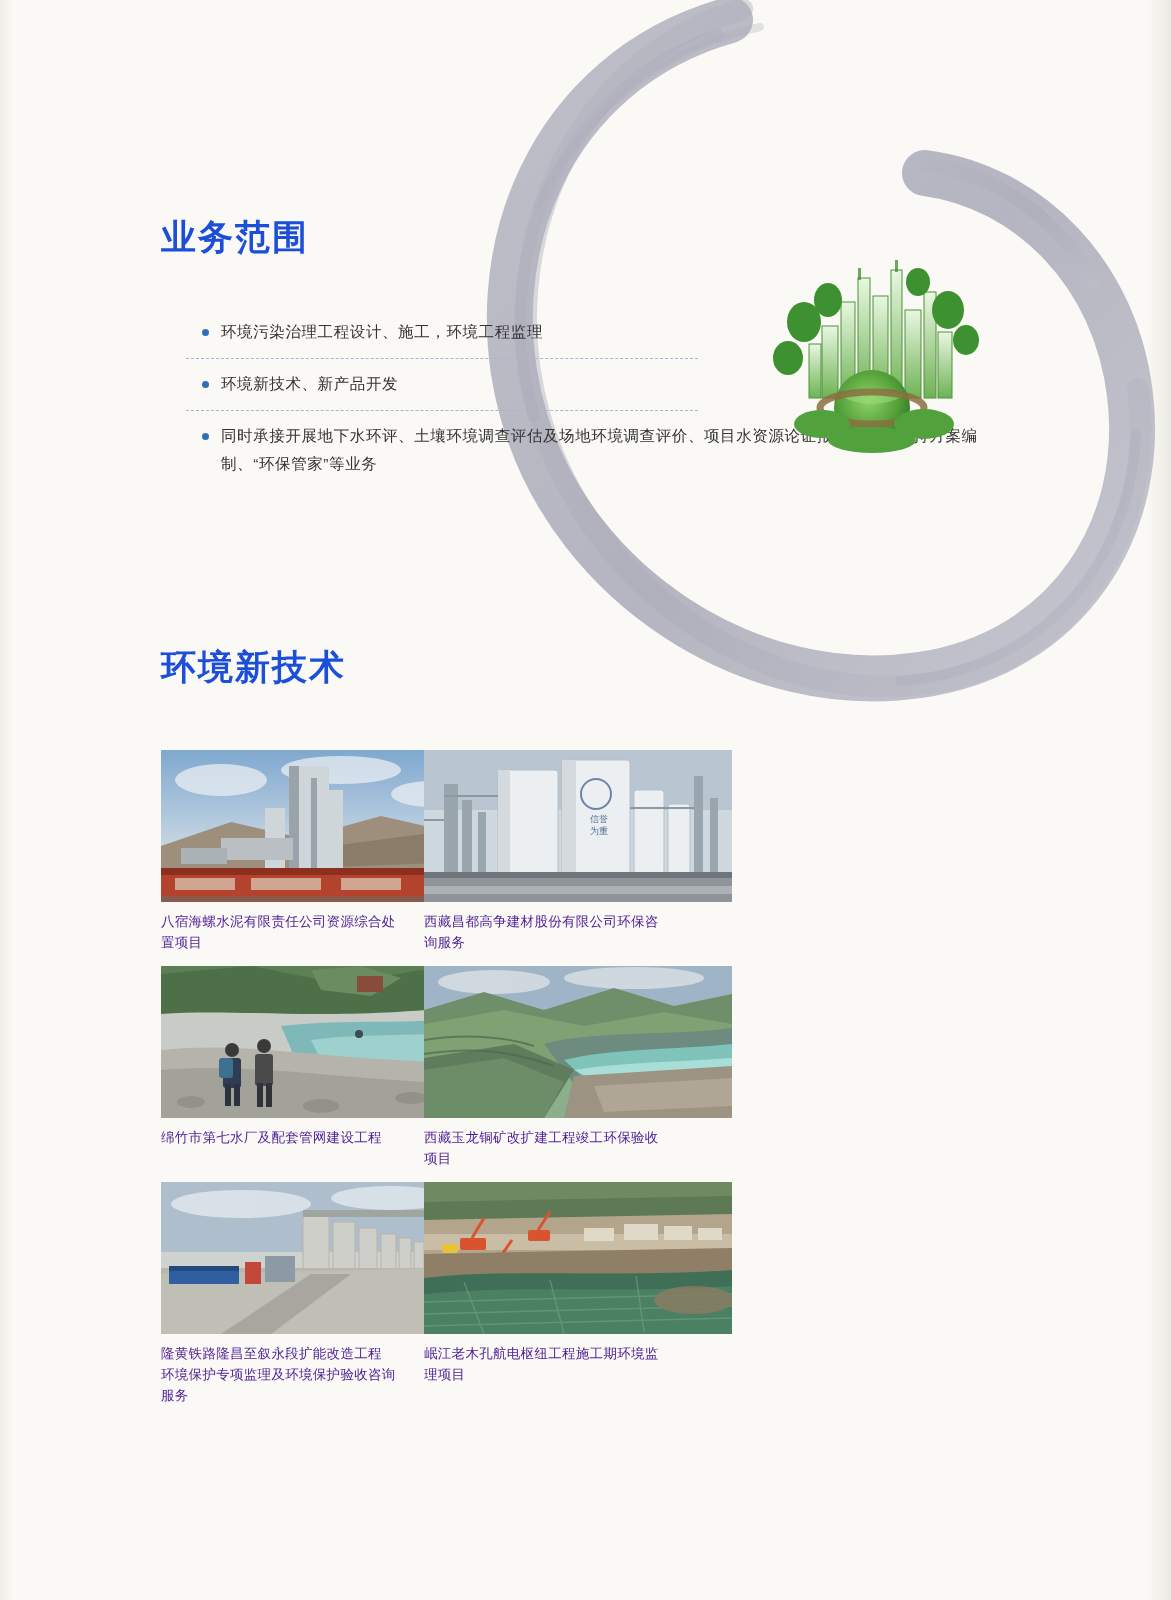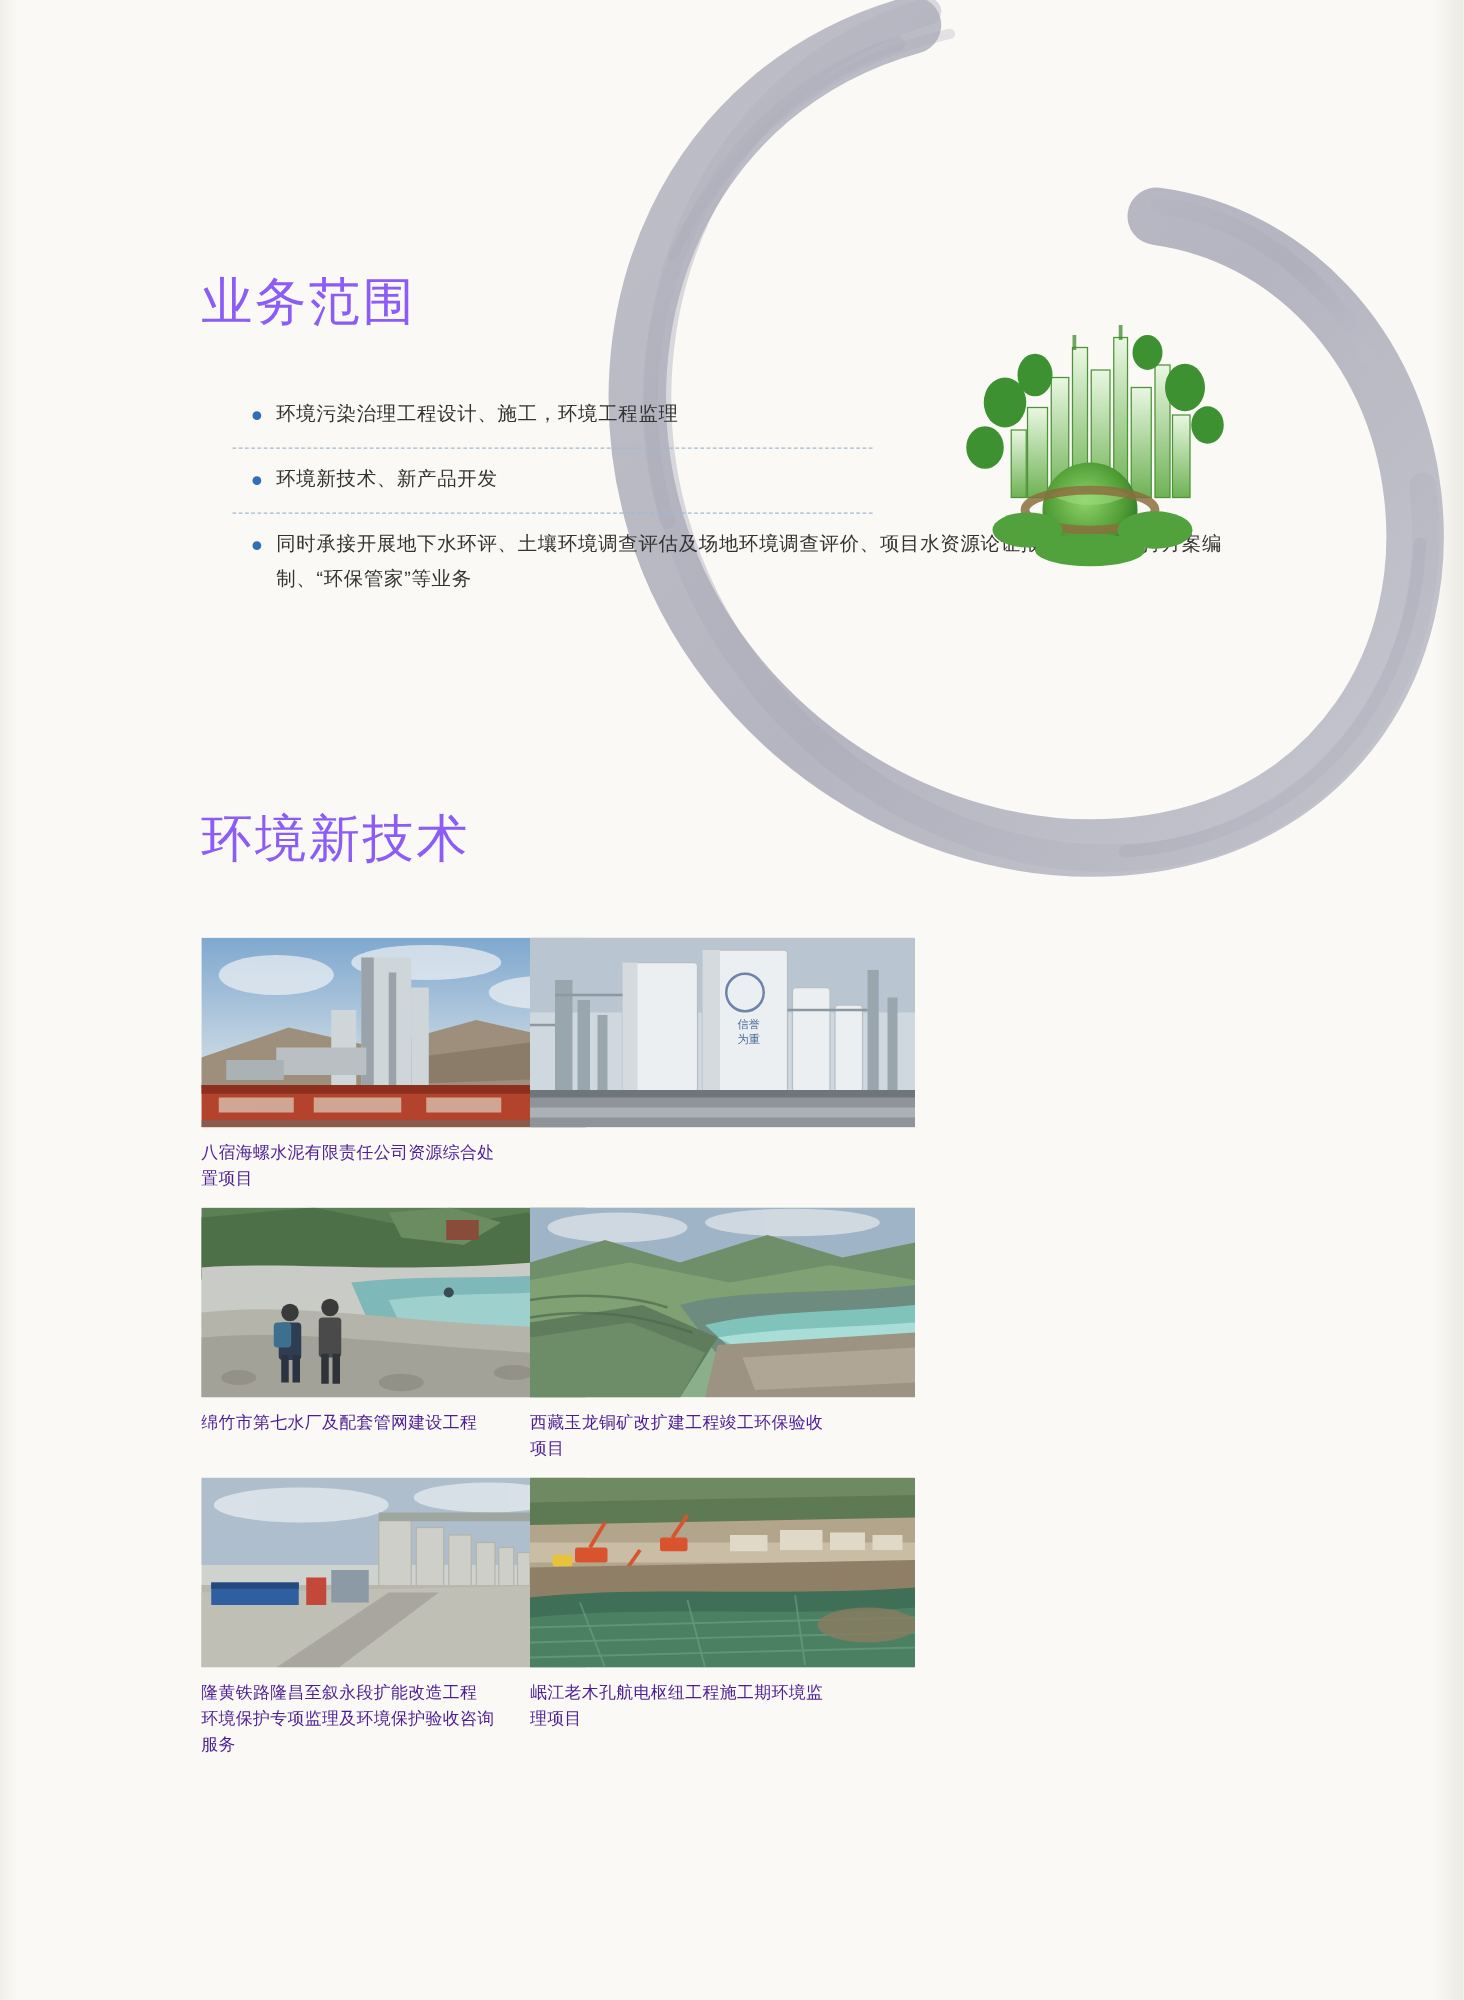--- a/index.html
+++ b/index.html
@@ -42,24 +42,24 @@
   }
 
   
   .content {
     position: relative;
     z-index: 2;
   }
 
   .section-title {
     position: absolute;
-    font-size: 41px;
-    font-weight: normal;
+    font-size: 35px;
+    font-weight: bold;
     letter-spacing: 2px;
-    color: #8b5cf6;
+    color: #1d4ed8;
   }
   #title-business { left: 161px; top: 214px; }
   #title-projects { left: 161px; top: 644px; }
 
   
   .biz-list {
     position: absolute;
     left: 186px;
     top: 307px;
     width: 512px;
@@ -315,20 +315,21 @@
                 <path d="M206 58 L270 58"></path>
                 <path d="M0 70 L20 70"></path>
             </g>
             <rect x="0" y="122" width="308" height="30" fill="#8e9499"></rect>
             <rect x="0" y="122" width="308" height="6" fill="#6f767b"></rect>
             <g fill="#b9bdc0" opacity="0.7">
                 <rect x="0" y="136" width="308" height="8"></rect>
               </g>
           </svg>
         </div>
+        <div class="proj-cap">西藏昌都高争建材股份有限公司环保咨询服务</div>
       </div>
     </div>
 
     <div class="proj-row">
       <div class="proj-cell">
         <div class="proj-img">
           <svg width="308" height="152" viewBox="0 0 308 152" xmlns="http://www.w3.org/2000/svg">
             <rect width="308" height="152" fill="#b9c3c0"></rect>
             <path d="M0 0 L308 0 L308 46 L0 56Z" fill="#5d7f56"></path>
             <path d="M0 8 L90 0 L180 18 L260 4 L308 16 L308 50 L0 58Z" fill="#4e7049"></path>

